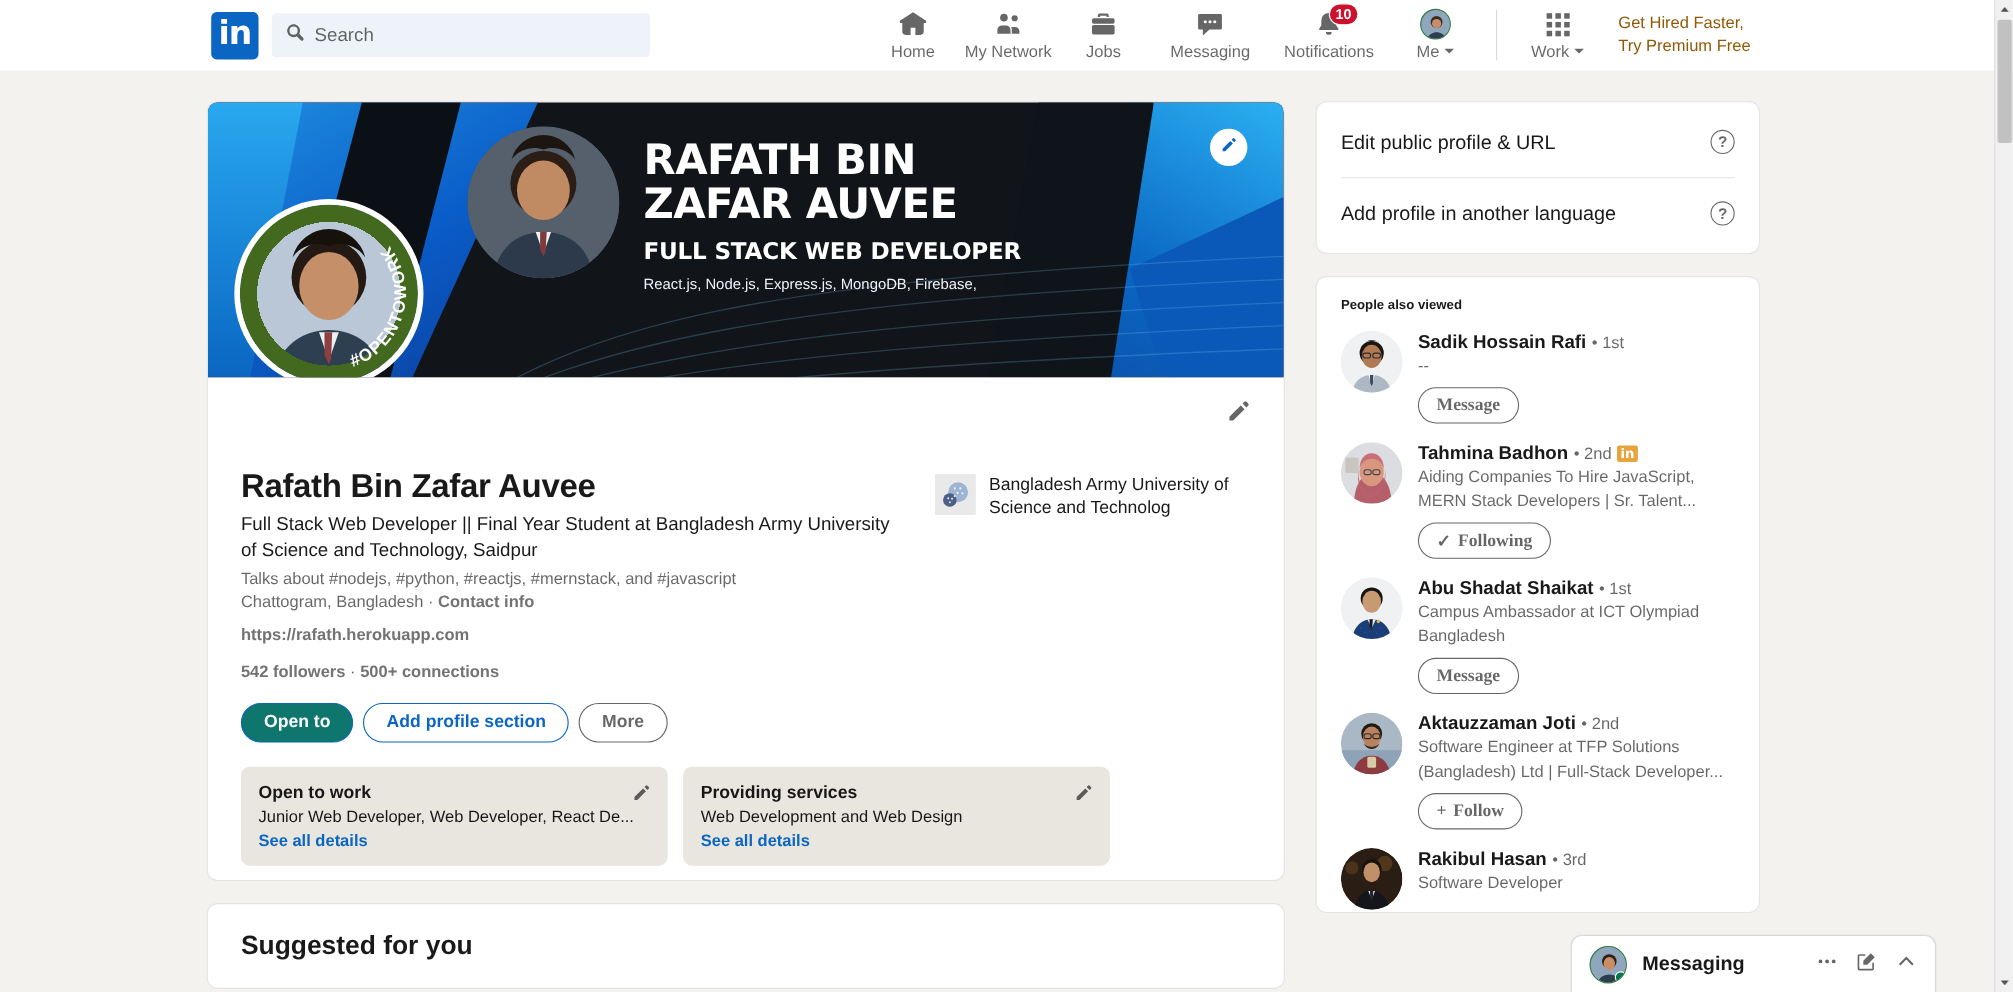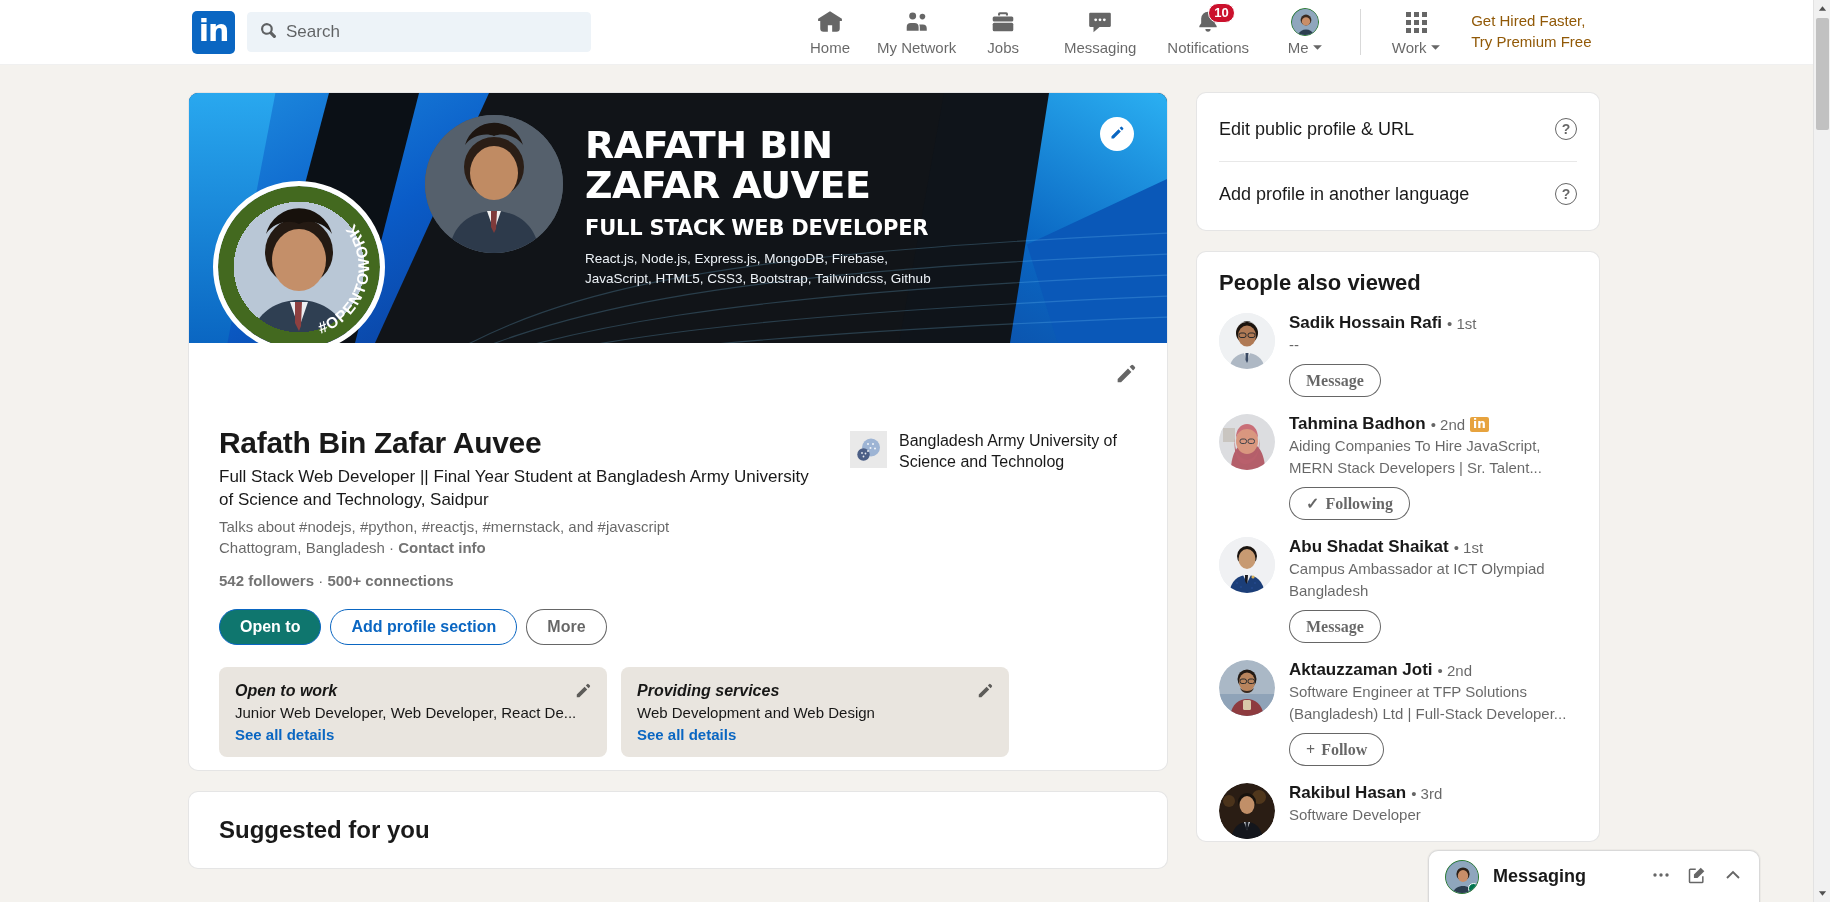--- a/index.html
+++ b/index.html
@@ -222,21 +222,21 @@
   .btn-primary { background: #0f766e; color: #fff; border: 1px solid #0a66c2; }
   .btn-outline-blue { background: #fff; color: #0a66c2; border: 1.5px solid #0a66c2; }
   .btn-outline-grey { background: #fff; color: #00000099; border: 1.5px solid #00000099; }
 
   .mini-cards { display: flex; gap: 14px; margin-top: 22px; }
   .mini-card {
     background: #e9e5df; border-radius: 8px;
     padding: 14px 16px; position: relative;
     width: 388px; min-height: 88px;
   }
-  .mini-title { font-size: 16px; font-weight: 600; line-height: 1.3; font-style: italic; }
+  .mini-title { font-size: 16px; font-weight: 600; line-height: 1.3; }
   .mini-desc { font-size: 15px; color: #000000e6; margin-top: 2px; line-height: 1.35; }
   .mini-link { font-size: 15px; font-weight: 600; color: #0a66c2; margin-top: 2px; cursor: pointer; }
   .mini-edit { position: absolute; right: 14px; top: 14px; cursor: pointer; }
 
   .suggested-card { margin-top: 20px; padding: 24px 30px; }
   .suggested-title { font-size: 24px; font-weight: 600; }
 
   
   .side-card { padding: 4px 22px; }
   .side-row {
@@ -246,21 +246,21 @@
   .side-row + .side-row { border-top: 1px solid #00000017; }
   .side-row-label { font-size: 18px; color: #000000e6; }
   .help-icon {
     width: 22px; height: 22px; border-radius: 50%;
     border: 1.6px solid #00000099; color: #00000099;
     font-size: 14px; display: flex; align-items: center; justify-content: center;
     font-weight: 600; flex: none;
   }
 
   .paw-card { margin-top: 20px; padding: 18px 0 0 0; }
-  .paw-title { font-size: 22px; font-weight: 600; padding: 0 22px 6px 22px; }
+  .paw-title { font-size: 12px; font-weight: 600; padding: 0 22px 6px 22px; }
   .paw-item { display: flex; gap: 14px; padding: 11px 22px 2px 22px; }
   .paw-avatar {
     width: 56px; height: 56px; border-radius: 50%;
     flex: none; overflow: hidden; background: #eceff2; position: relative;
   }
   .paw-body { flex: 1; min-width: 0; }
   .paw-name {
     font-size: 17px; font-weight: 600; color: #000000e6;
     white-space: nowrap; overflow: hidden; display: flex; align-items: center; gap: 5px;
   }
@@ -487,21 +487,20 @@
         </div>
 
         <div class="banner-text">
           <div class="banner-title">
             <div>RAFATH BIN</div>
             <div>ZAFAR AUVEE</div>
           </div>
           <div class="banner-sub">FULL STACK WEB DEVELOPER</div>
           <div class="banner-stack">
             <div>React.js, Node.js, Express.js, MongoDB, Firebase,</div>
-            <div>JavaScript, HTML5, CSS3, Bootstrap, Tailwindcss, Github</div>
           </div>
         </div>
 
         <div class="banner-edit">
           <span>
             <svg width="17" height="17" viewBox="0 0 24 24" fill="#0a66c2">
               <path d="M3.5 17.2l9.9-9.9 3.3 3.3-9.9 9.9H3.5zM15 5.6l1.5-1.5a1.4 1.4 0 012 0l1.4 1.4a1.4 1.4 0 010 2L18.3 9z"></path>
             </svg>
           </span>
         </div>
@@ -537,20 +536,23 @@
 
         <div class="profile-top">
           <div class="profile-left">
             <div class="profile-name">Rafath Bin Zafar Auvee</div>
             <div class="profile-headline">Full Stack Web Developer || Final Year Student at Bangladesh Army University of Science and Technology, Saidpur</div>
             <div class="profile-talks">Talks about #nodejs, #python, #reactjs, #mernstack, and #javascript</div>
             <div class="profile-loc">
               <span>Chattogram, Bangladesh</span>
               <span>·</span>
               <span class="link">Contact info</span>
+            </div>
+            <div class="profile-site">
+              <span class="link">https://rafath.herokuapp.com</span>
             </div>
             <div class="profile-stats">
               <span class="link">542 followers</span>
               <span class="dot-sep">·</span>
               <span class="link">500+ connections</span>
             </div>
           </div>
 
           <div class="school-chip">
             <span class="school-logo">

